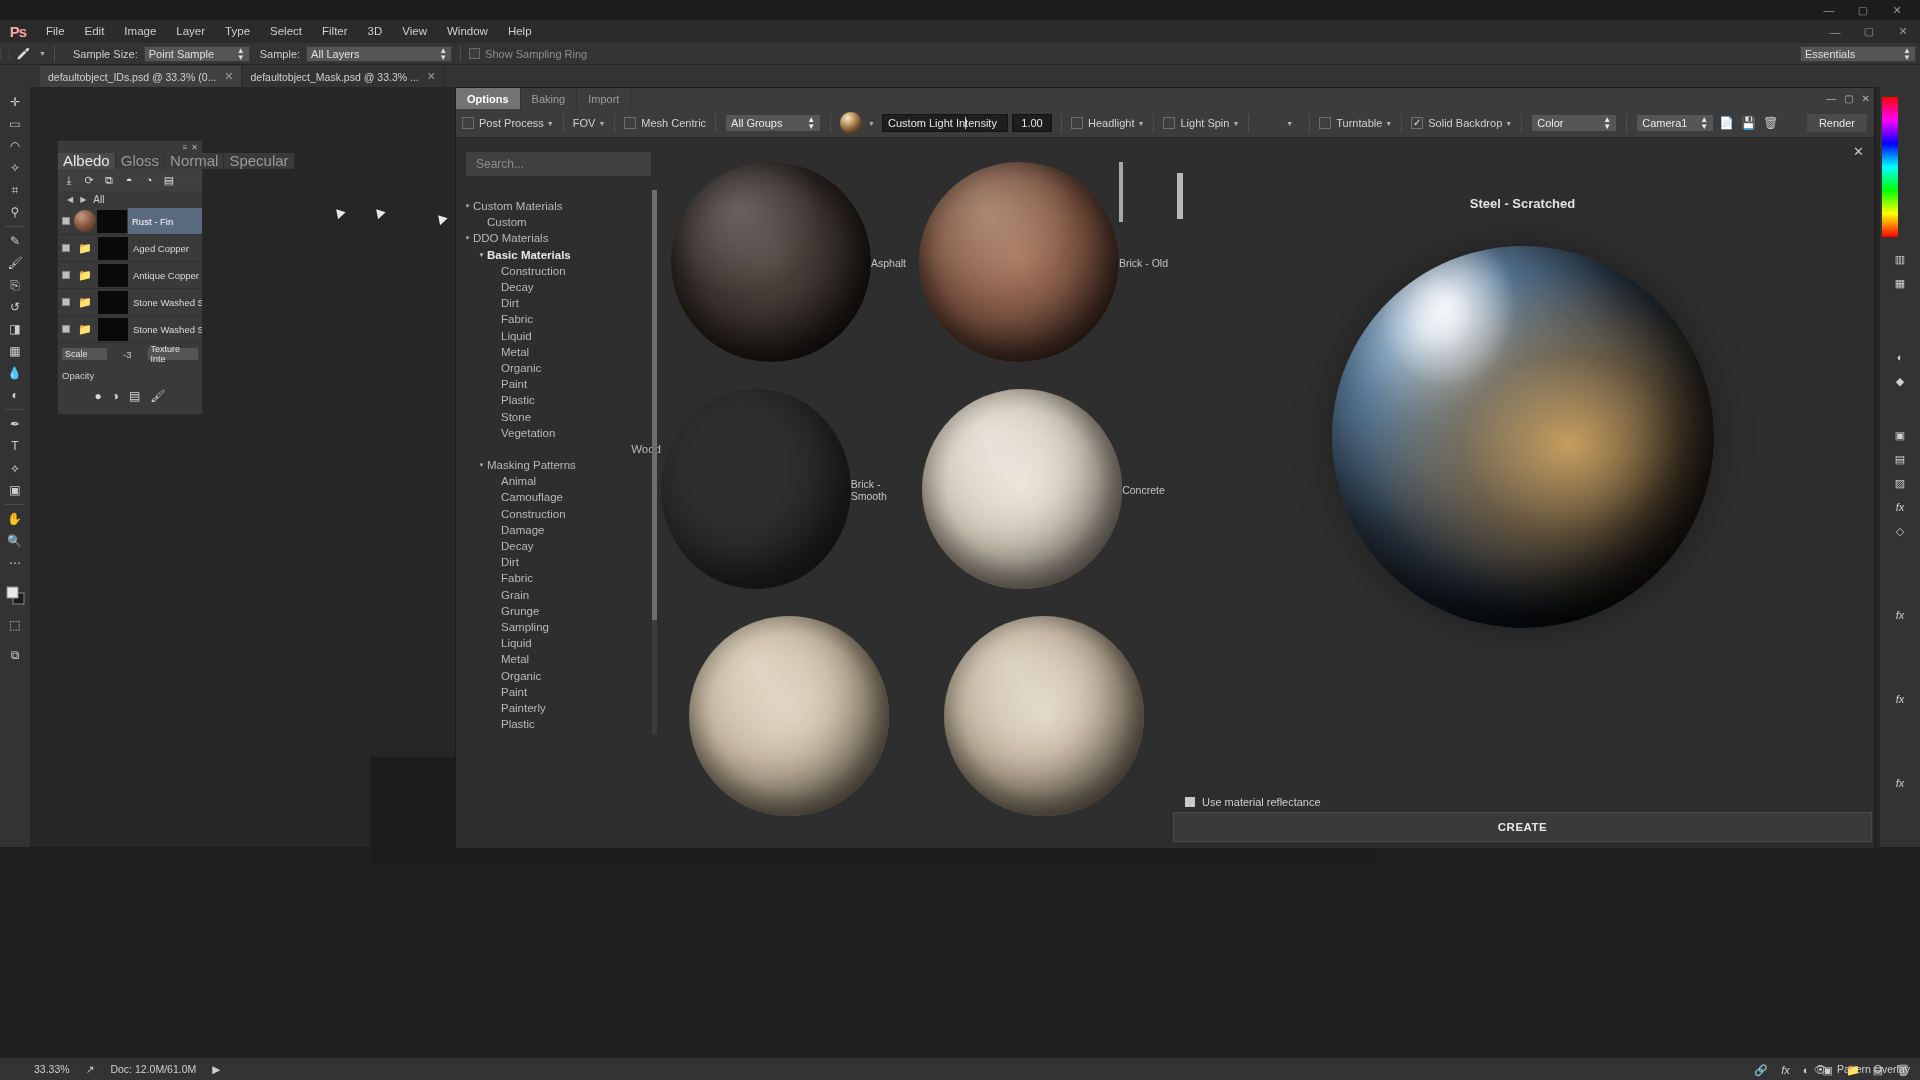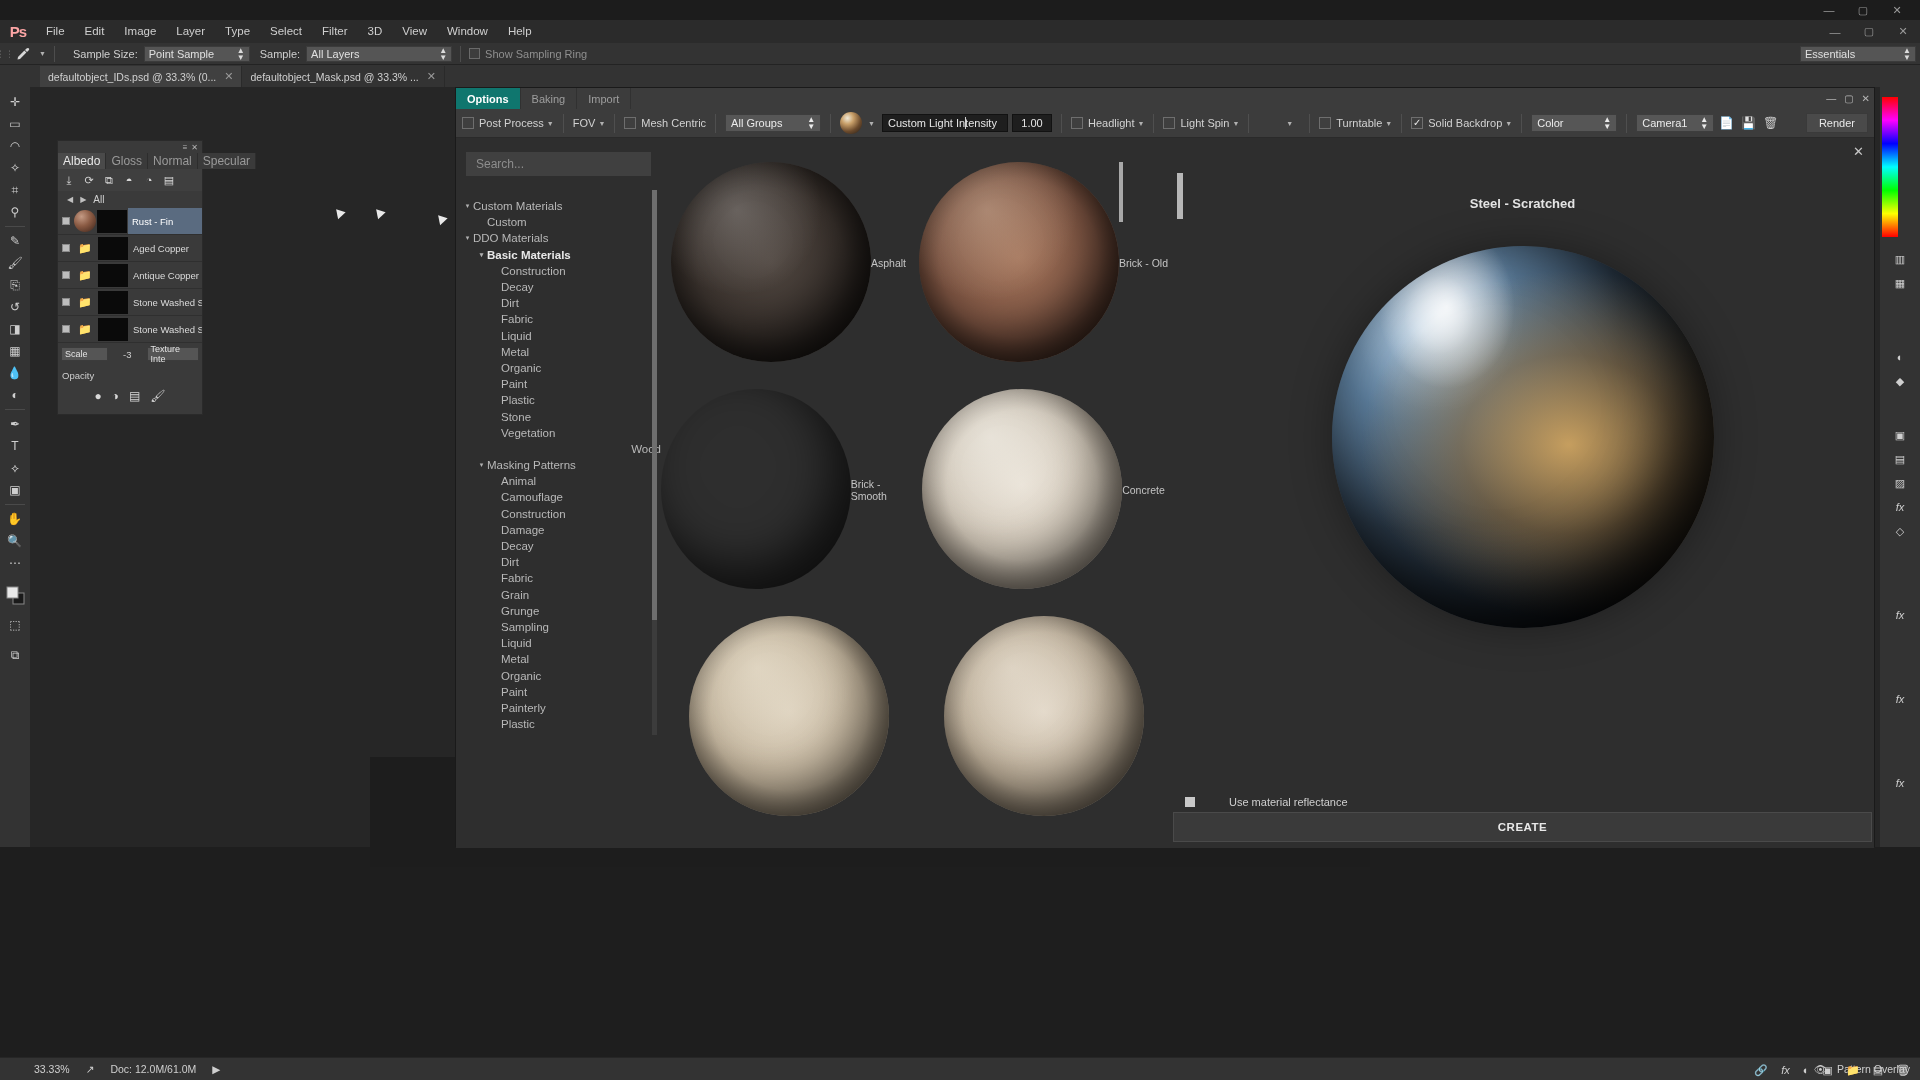--- a/index.html
+++ b/index.html
@@ -56,21 +56,21 @@
   
   .canvas-area{position:absolute;left:30px;top:87px;width:1890px;height:760px;background:#262626;}
   .psdoc{position:absolute;left:340px;top:670px;width:1000px;height:110px;background:#1d1d1d;}
 
   
   .layers{position:absolute;left:57px;top:140px;width:146px;height:275px;background:#3a3a3a;
           border:1px solid #2a2a2a;}
   .lp-head{height:12px;background:#3a3a3a;display:flex;align-items:center;justify-content:flex-end;gap:4px;padding-right:4px;}
   .lp-head span{font-size:8px;color:#b5b5b5;}
   .lp-tabs{display:flex;height:16px;background:#333;}
-  .lp-tab{padding:0 5px;font-size:12px;line-height:16px;color:#9a9a9a;background:#3a3a3a;border-right:1px solid #2d2d2d;}
+  .lp-tab{padding:0 5px;font-size:15px;line-height:16px;color:#9a9a9a;background:#3a3a3a;border-right:1px solid #2d2d2d;}
   .lp-tab.active{background:#4a4a4a;color:#e8e8e8;}
   .lp-icons{height:22px;background:#3f3f3f;display:flex;align-items:center;padding:0 4px;gap:6px;}
   .lp-ico{width:14px;height:14px;display:flex;align-items:center;justify-content:center;font-size:11px;color:#d8d8d8;}
   .lp-nav{height:17px;background:#3a3a3a;display:flex;align-items:center;gap:7px;padding-left:9px;font-size:10px;color:#d0d0d0;}
   .lp-nav .arr{font-size:8px;color:#c0c0c0;}
   .lp-rows{}
   .lp-row{height:27px;display:flex;align-items:center;background:#3a3a3a;border-bottom:1px solid #2f2f2f;}
   .lp-row.sel .lp-name{background:#5a6b80;color:#fff;}
   .lp-vis{width:16px;display:flex;align-items:center;justify-content:center;}
   .lp-vis i{width:8px;height:8px;border:1px solid #8a8a8a;background:#bdbdbd;display:block;}
@@ -96,21 +96,21 @@
   .statusbar{position:absolute;left:0;bottom:0;width:1920px;height:23px;background:#333333;display:flex;align-items:center;
              font-size:10.5px;color:#cfcfcf;border-top:1px solid #262626;}
   .sb-item{padding:0 8px;display:flex;align-items:center;gap:6px;}
   .sb-right{margin-left:auto;display:flex;align-items:center;gap:10px;padding-right:10px;}
 
   
   .ddo{position:absolute;left:455px;top:87px;width:1420px;height:760px;background:#2b2b2b;border:1px solid #1a1a1a;}
   .ddo-tabs{height:21px;background:#3c3c3c;display:flex;align-items:flex-end;position:relative;}
   .ddo-tab{height:21px;padding:0 11px;display:flex;align-items:center;font-size:11px;color:#9e9e9e;background:#3c3c3c;
            border-right:1px solid #313131;}
-  .ddo-tab.active{background:#0f766e;color:#ffffff;font-weight:bold;}
+  .ddo-tab.active{background:#737373;color:#ffffff;font-weight:bold;}
   .ddo-win-btns{position:absolute;right:4px;top:0;height:21px;display:flex;align-items:center;gap:8px;color:#b5b5b5;font-size:10px;}
 
   .ddo-opts{height:29px;background:#3c3c3c;display:flex;align-items:center;padding:0 6px;font-size:11px;color:#d2d2d2;
             border-bottom:1px solid #2a2a2a;}
   .ddo-chk{width:12px;height:12px;border:1px solid #6e6e6e;background:#3f3f3f;display:inline-flex;
            align-items:center;justify-content:center;margin-right:5px;}
   .ddo-chk.on{color:#e8e8e8;font-size:10px;line-height:10px;}
   .ddo-sep{width:1px;height:19px;background:#4f4f4f;margin:0 9px;}
   .ddo-combo{background:#565656;border:1px solid #3d3d3d;height:18px;min-width:78px;display:flex;align-items:center;
              padding:0 5px;color:#ebebeb;font-size:11px;}
@@ -183,21 +183,21 @@
   .prev-title{position:absolute;left:0;right:0;top:58px;text-align:center;font-size:13px;font-weight:bold;color:#e4e4e4;}
   .prev-sphere{position:absolute;left:50%;top:108px;transform:translateX(-50%);width:382px;height:382px;border-radius:50%;
     background:
       radial-gradient(ellipse at 30% 16%, rgba(255,255,255,.85) 0%, rgba(255,255,255,0) 18%),
       radial-gradient(ellipse at 62% 52%, rgba(214,168,96,.9) 0%, rgba(150,112,60,.55) 32%, rgba(0,0,0,0) 62%),
       radial-gradient(ellipse at 24% 22%, #a8c4dc 0%, #5a7b99 22%, #2b3a49 48%, #0c0f13 82%),
       #121418;
     box-shadow:inset -26px -30px 70px rgba(0,0,0,.85), 0 0 40px rgba(0,0,0,.35);}
   .prev-gloss{position:absolute;left:50%;top:108px;transform:translateX(-50%);width:382px;height:382px;border-radius:50%;
     background:radial-gradient(ellipse at 28% 18%, rgba(255,255,255,.55) 0%, rgba(255,255,255,.12) 9%, rgba(255,255,255,0) 22%);}
-  .prev-chk{position:absolute;left:14px;bottom:40px;display:flex;align-items:center;font-size:11px;color:#cfcfcf;gap:27px;}
+  .prev-chk{position:absolute;left:14px;bottom:40px;display:flex;align-items:center;font-size:11px;color:#cfcfcf;}
   .prev-chk i{width:10px;height:10px;background:#c9c9c9;display:inline-block;margin-right:7px;}
   .create-btn{position:absolute;left:2px;right:2px;bottom:6px;height:30px;background:#3a3a3a;border:1px solid #4a4a4a;
               display:flex;align-items:center;justify-content:center;font-size:11.5px;font-weight:bold;color:#e8e8e8;letter-spacing:.5px;}
   .prev-marker{position:absolute;left:6px;top:35px;width:6px;height:46px;background:#b7b7b7;}
 
   .cursor{position:absolute;width:0;height:0;border-left:9px solid #e8e8e8;border-top:5px solid transparent;
           border-bottom:5px solid transparent;transform:rotate(108deg);}
 </style>
 </head>
 <body>

